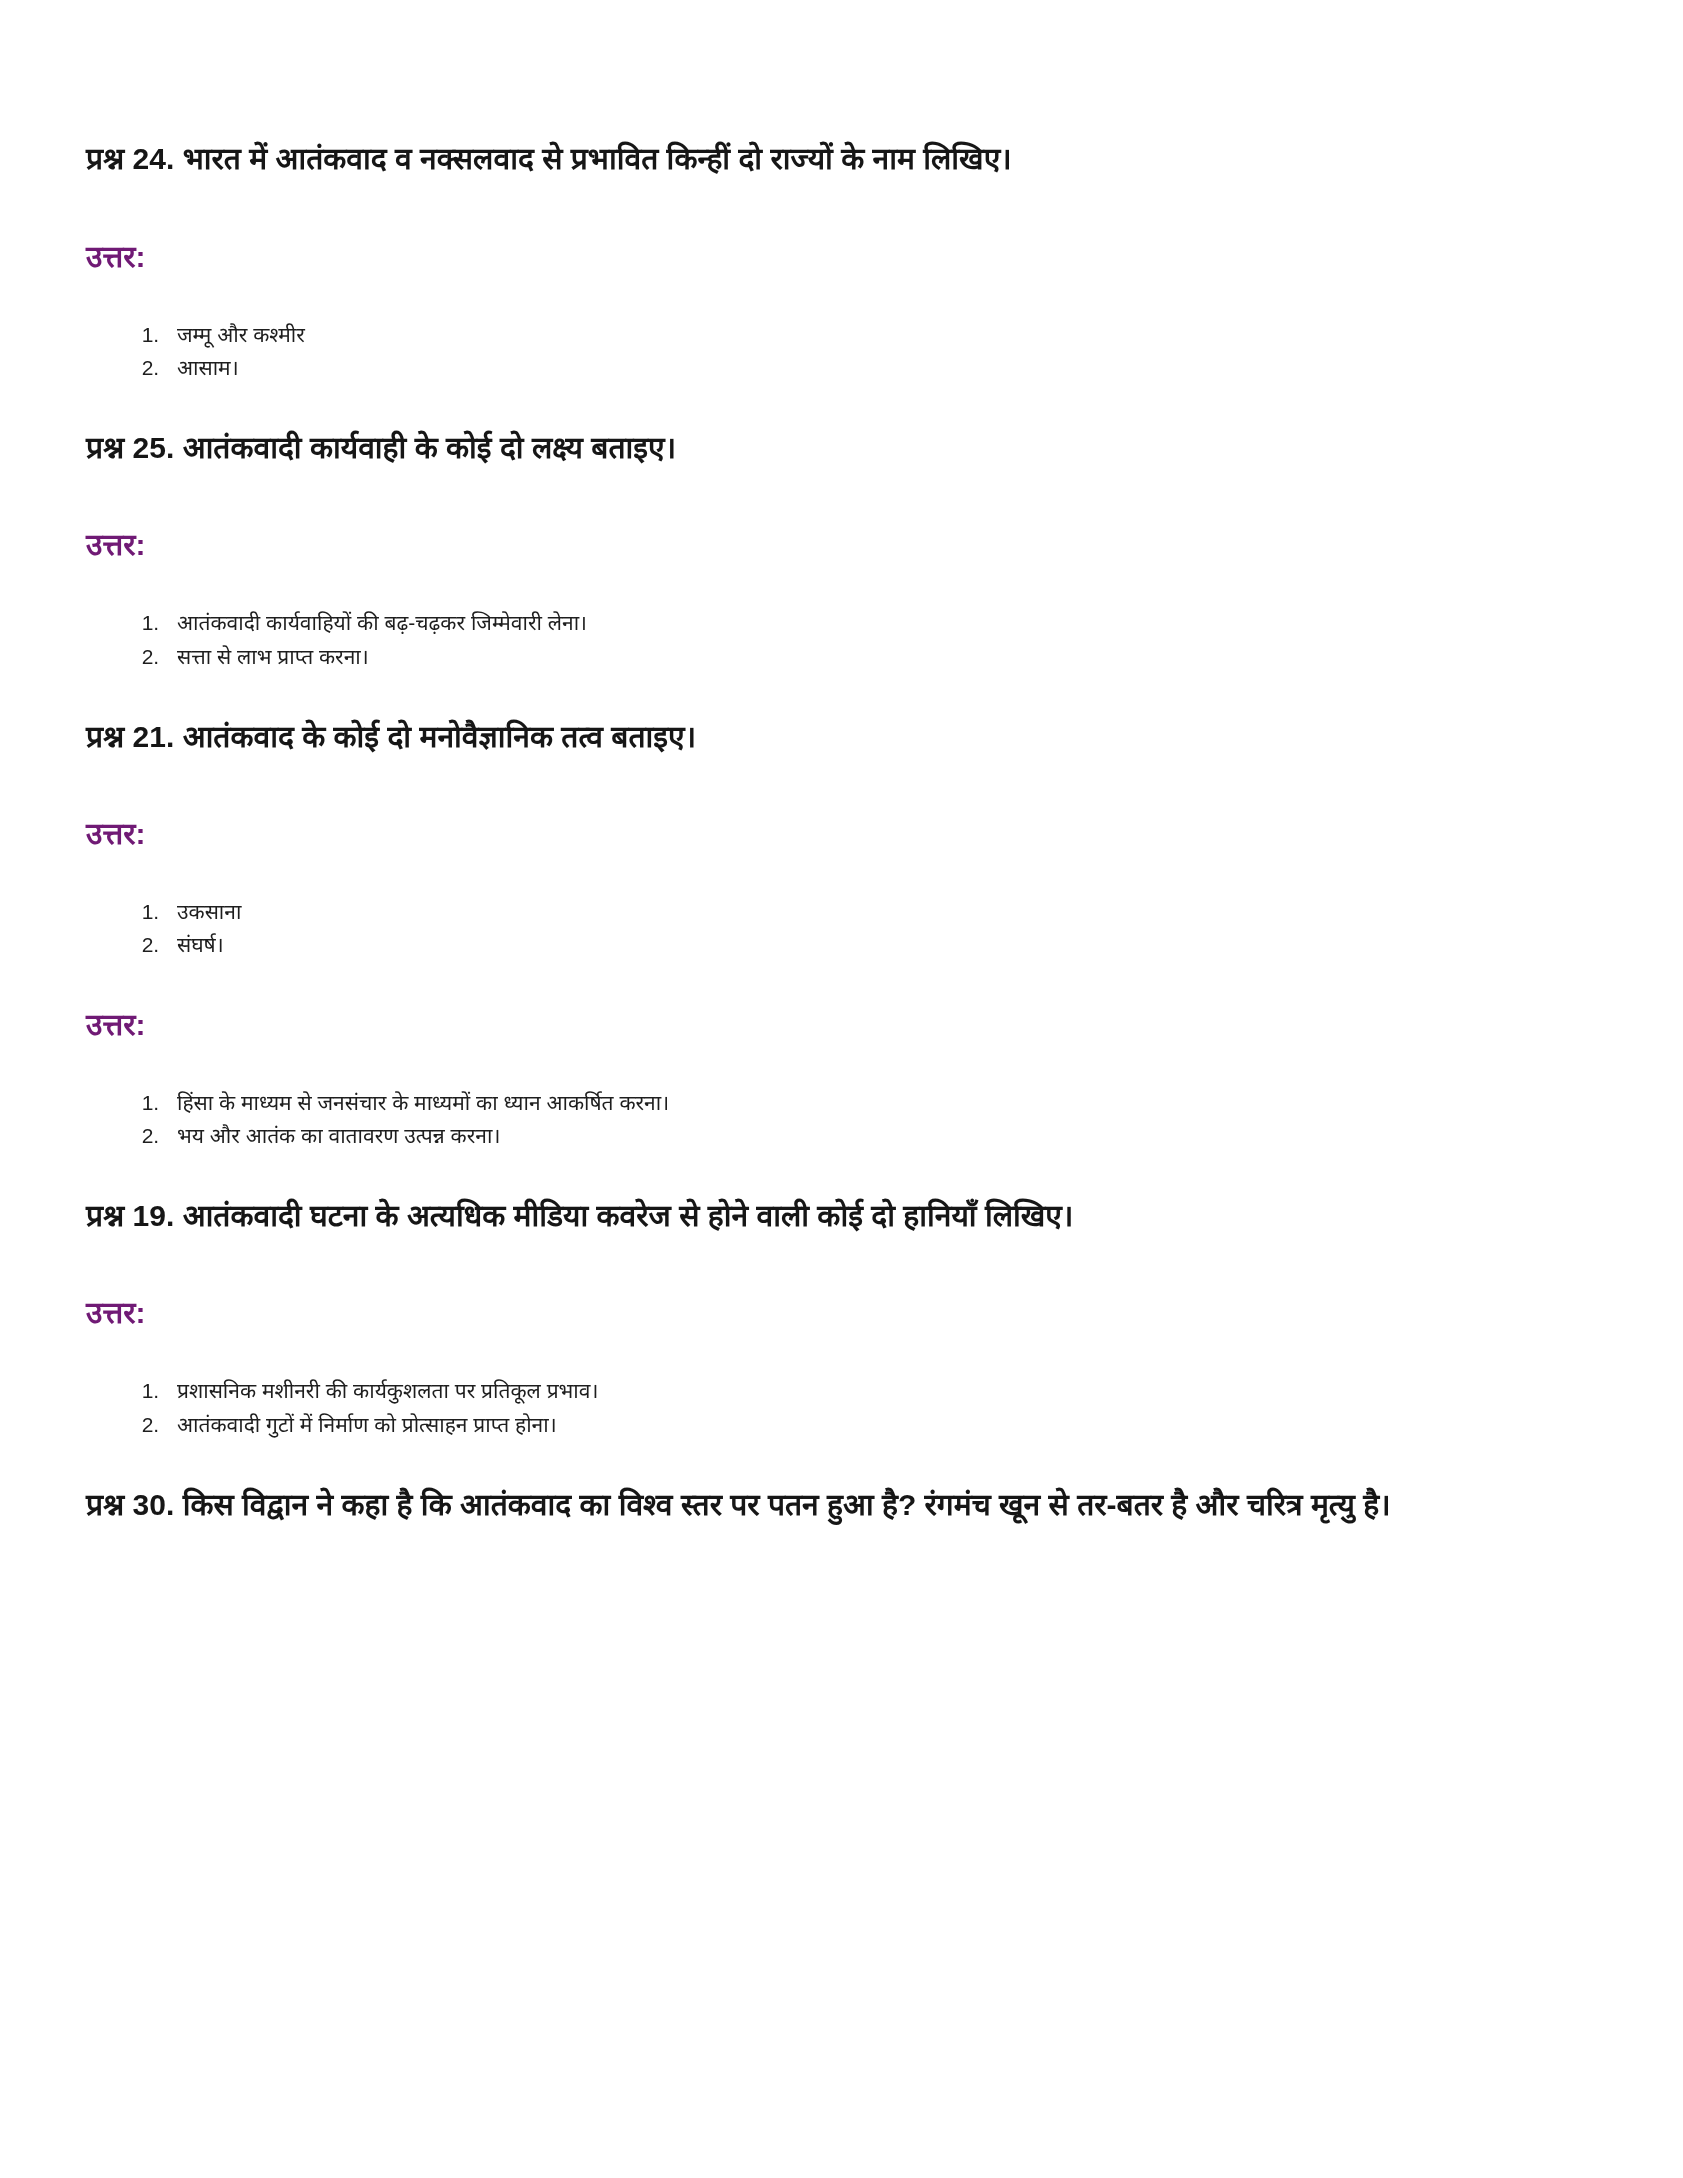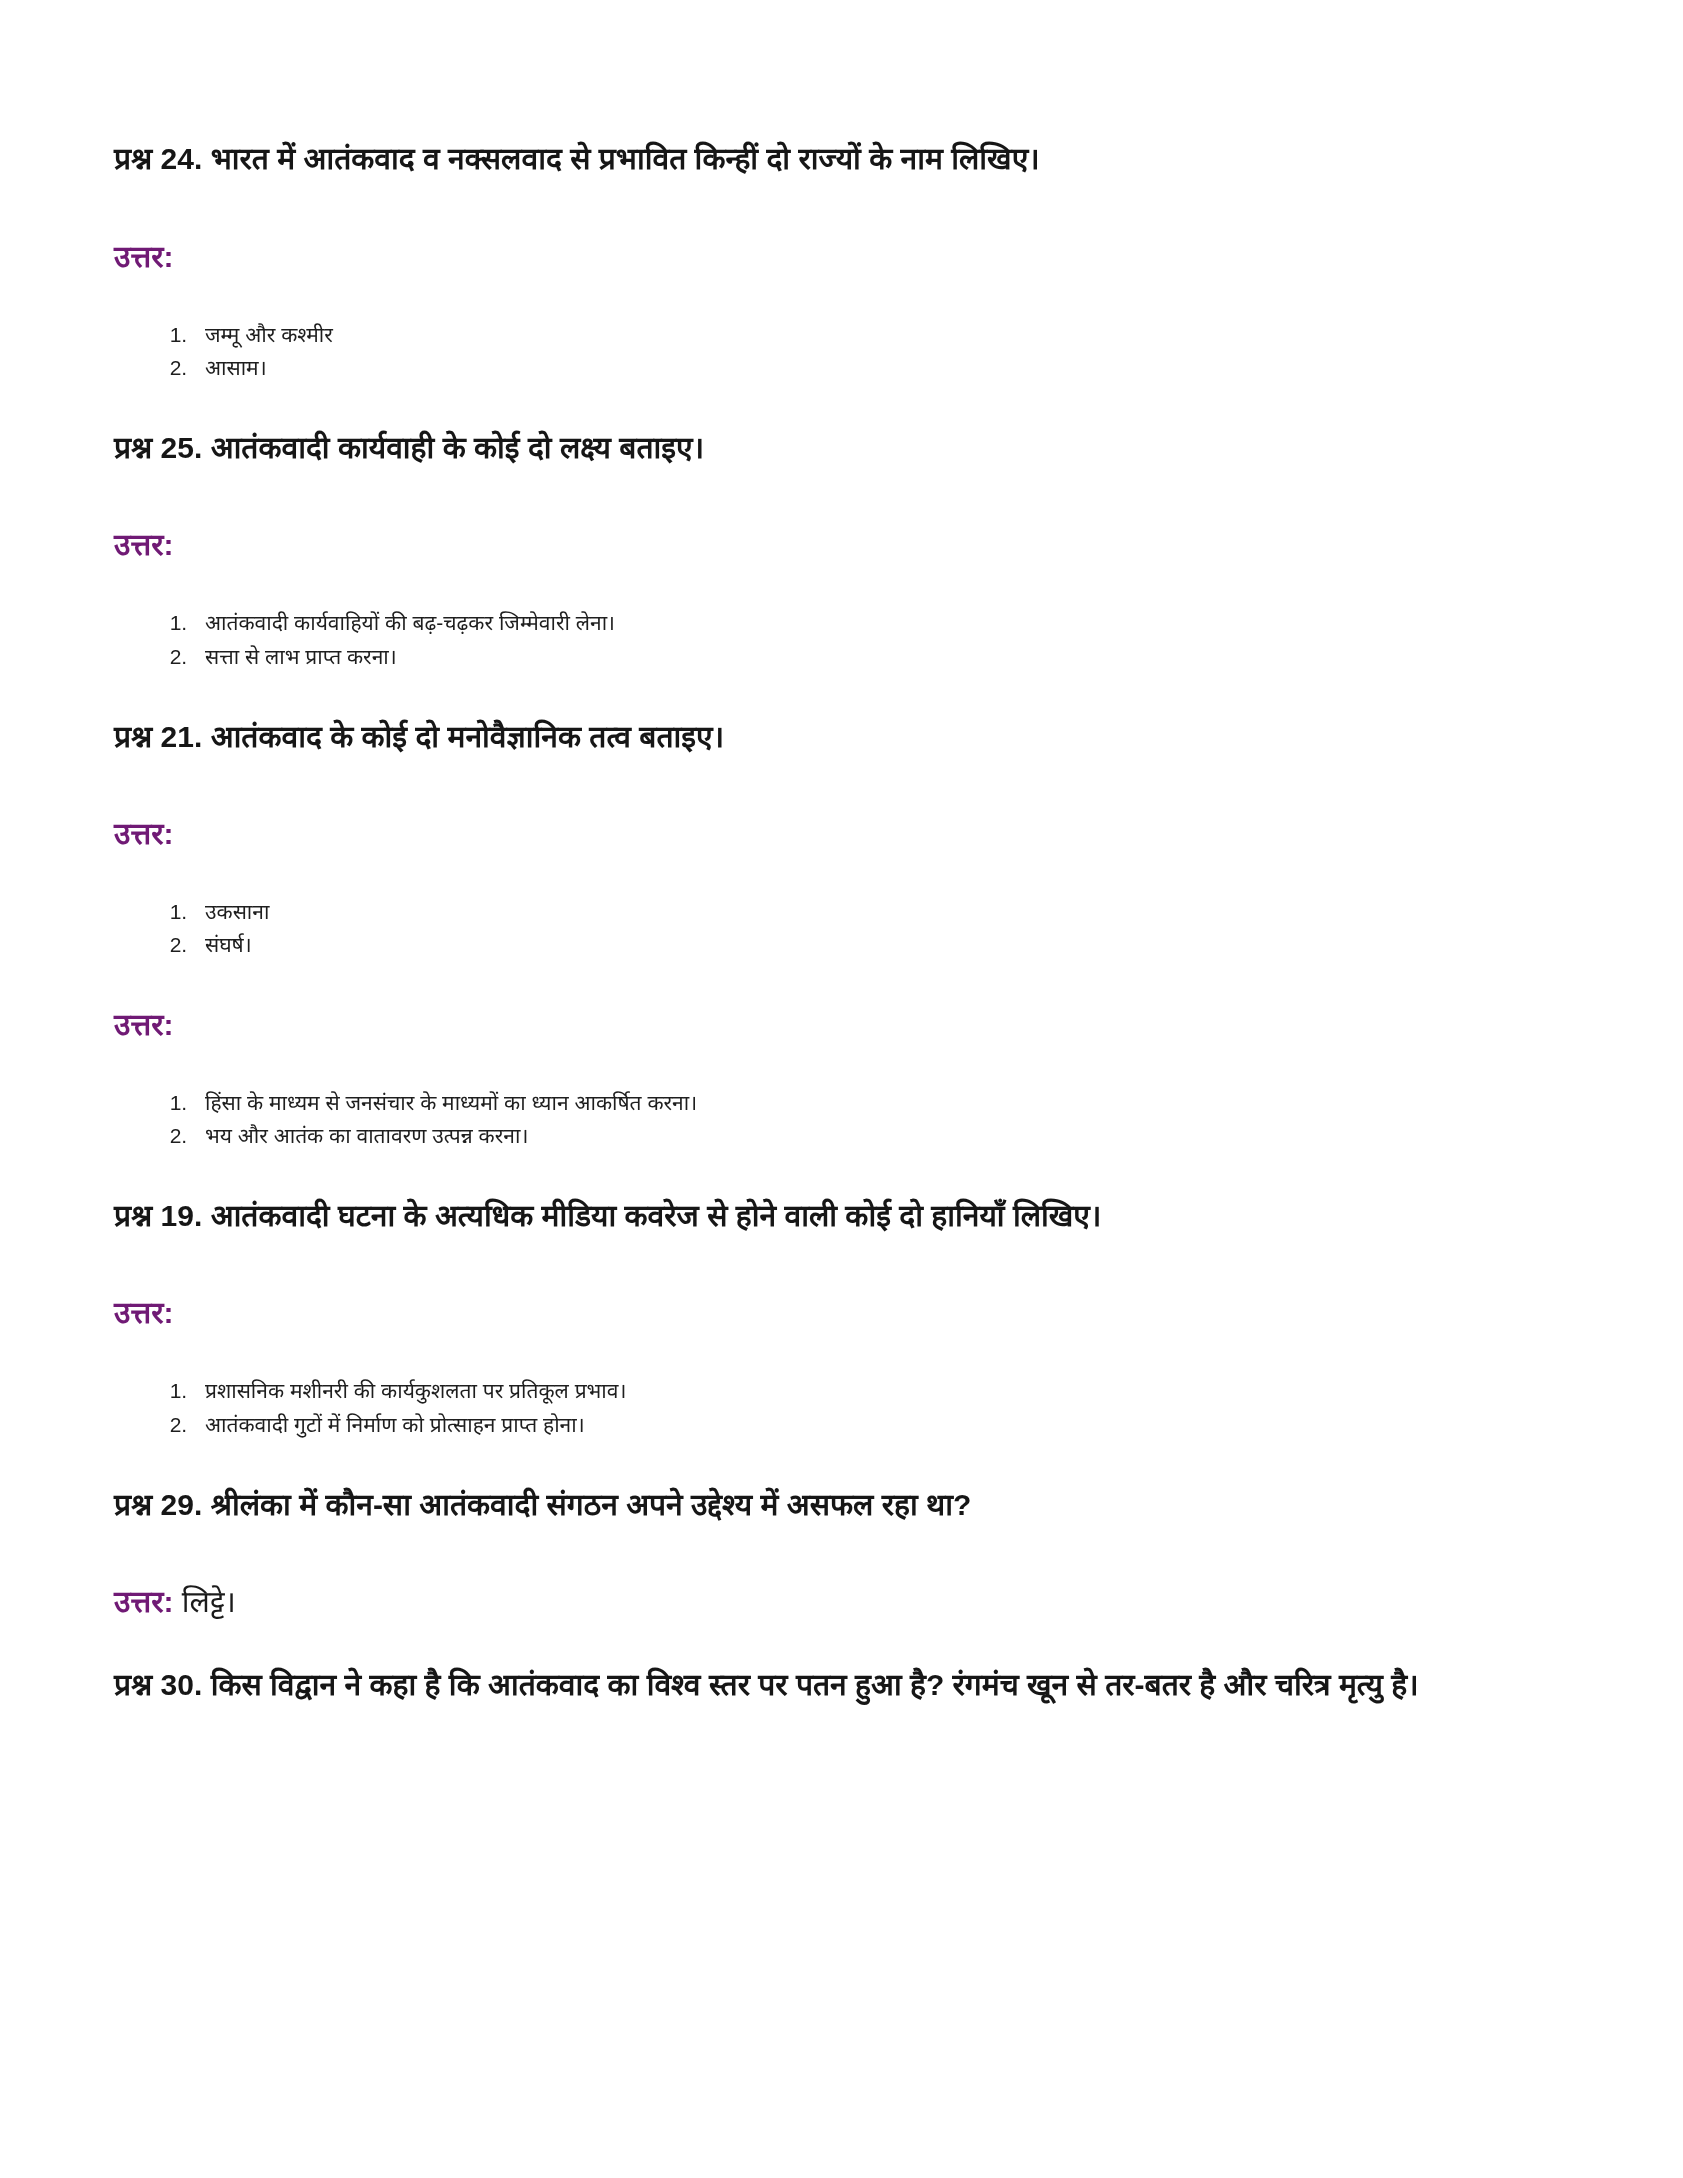--- a/index.html
+++ b/index.html
@@ -11,21 +11,21 @@
     width: 1683px;
     height: 2178px;
     overflow: hidden;
     font-family: "Liberation Sans", "DejaVu Sans", sans-serif;
     color: #1b1b1b;
   }
   .page {
     box-sizing: border-box;
     width: 1683px;
     height: 2178px;
-    padding: 137px 139px 59px 114px;
+    padding: 137px 139px 59px 86px;
     background: #ffffff;
   }
   .qa-block {
     margin: 0 0 0 0;
   }
   .question {
     font-size: 30px;
     font-weight: 700;
     line-height: 1.45;
     margin: 0 0 55px 0;
@@ -105,26 +105,19 @@
     <p class="question">प्रश्न 19. आतंकवादी घटना के अत्यधिक मीडिया कवरेज से होने वाली कोई दो हानियाँ लिखिए।</p>
     <p class="answer-line">
       <span class="answer-label">उत्तर:</span>
     </p>
     <ol class="answer-list">
       <li>प्रशासनिक मशीनरी की कार्यकुशलता पर प्रतिकूल प्रभाव।</li>
       <li>आतंकवादी गुटों में निर्माण को प्रोत्साहन प्राप्त होना।</li>
     </ol>
   </section>
 
-  <section class="qa-block">
-    <p class="question">प्रश्न 29. श्रीलंका में कौन-सा आतंकवादी संगठन अपने उद्देश्य में असफल रहा था?</p>
-    <p class="answer-line">
-      <span class="answer-label">उत्तर:</span>
-      <span>लिट्टे।</span>
-    </p>
-  </section>
 
   <section class="qa-block">
     <p class="question">प्रश्न 30. किस विद्वान ने कहा है कि आतंकवाद का विश्व स्तर पर पतन हुआ है? रंगमंच खून से तर-बतर है और चरित्र मृत्यु है।</p>
   </section>
 
 </div>
 
 
 </body></html>

